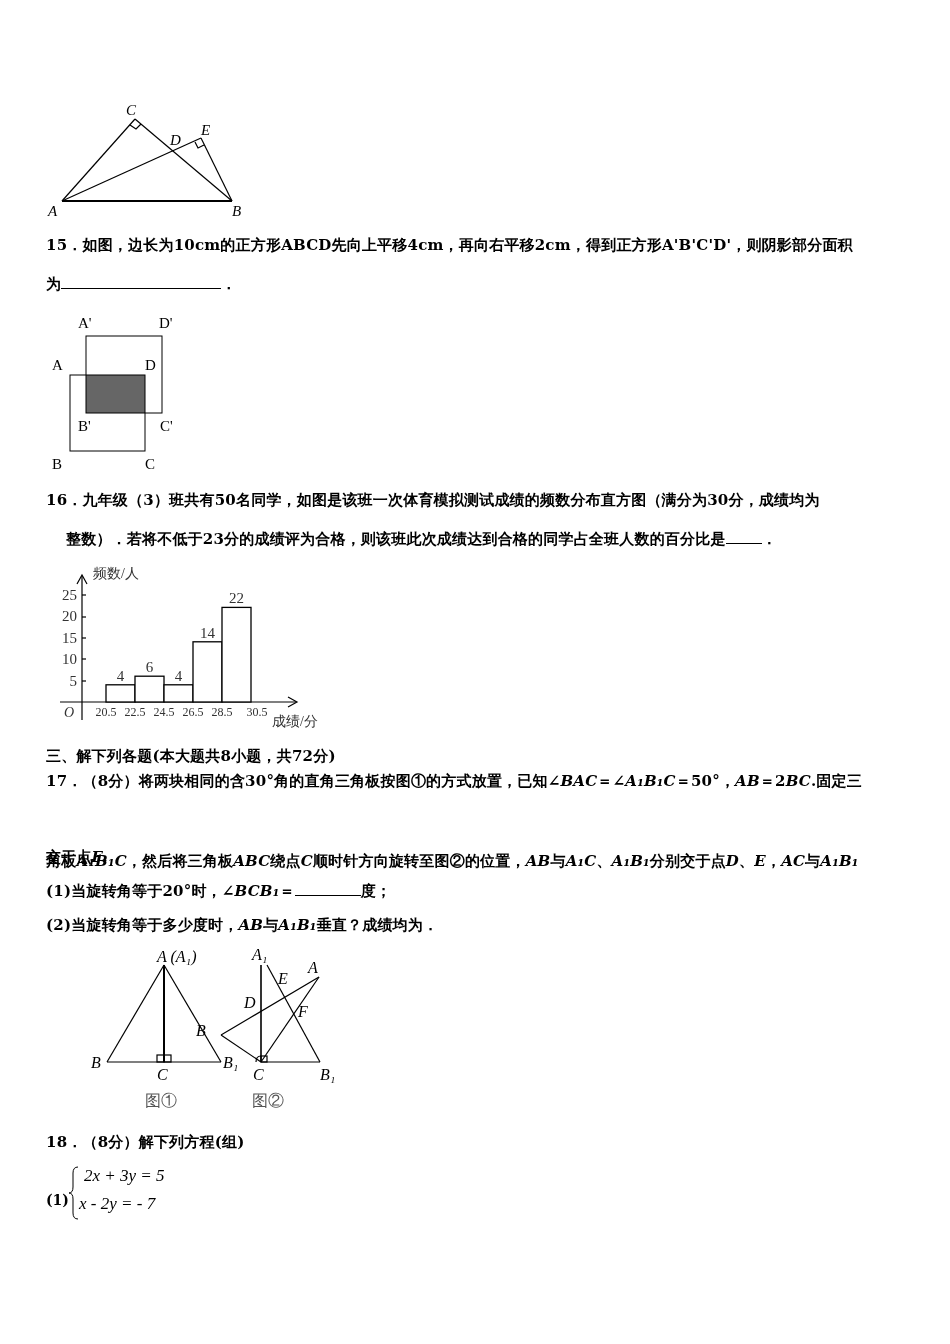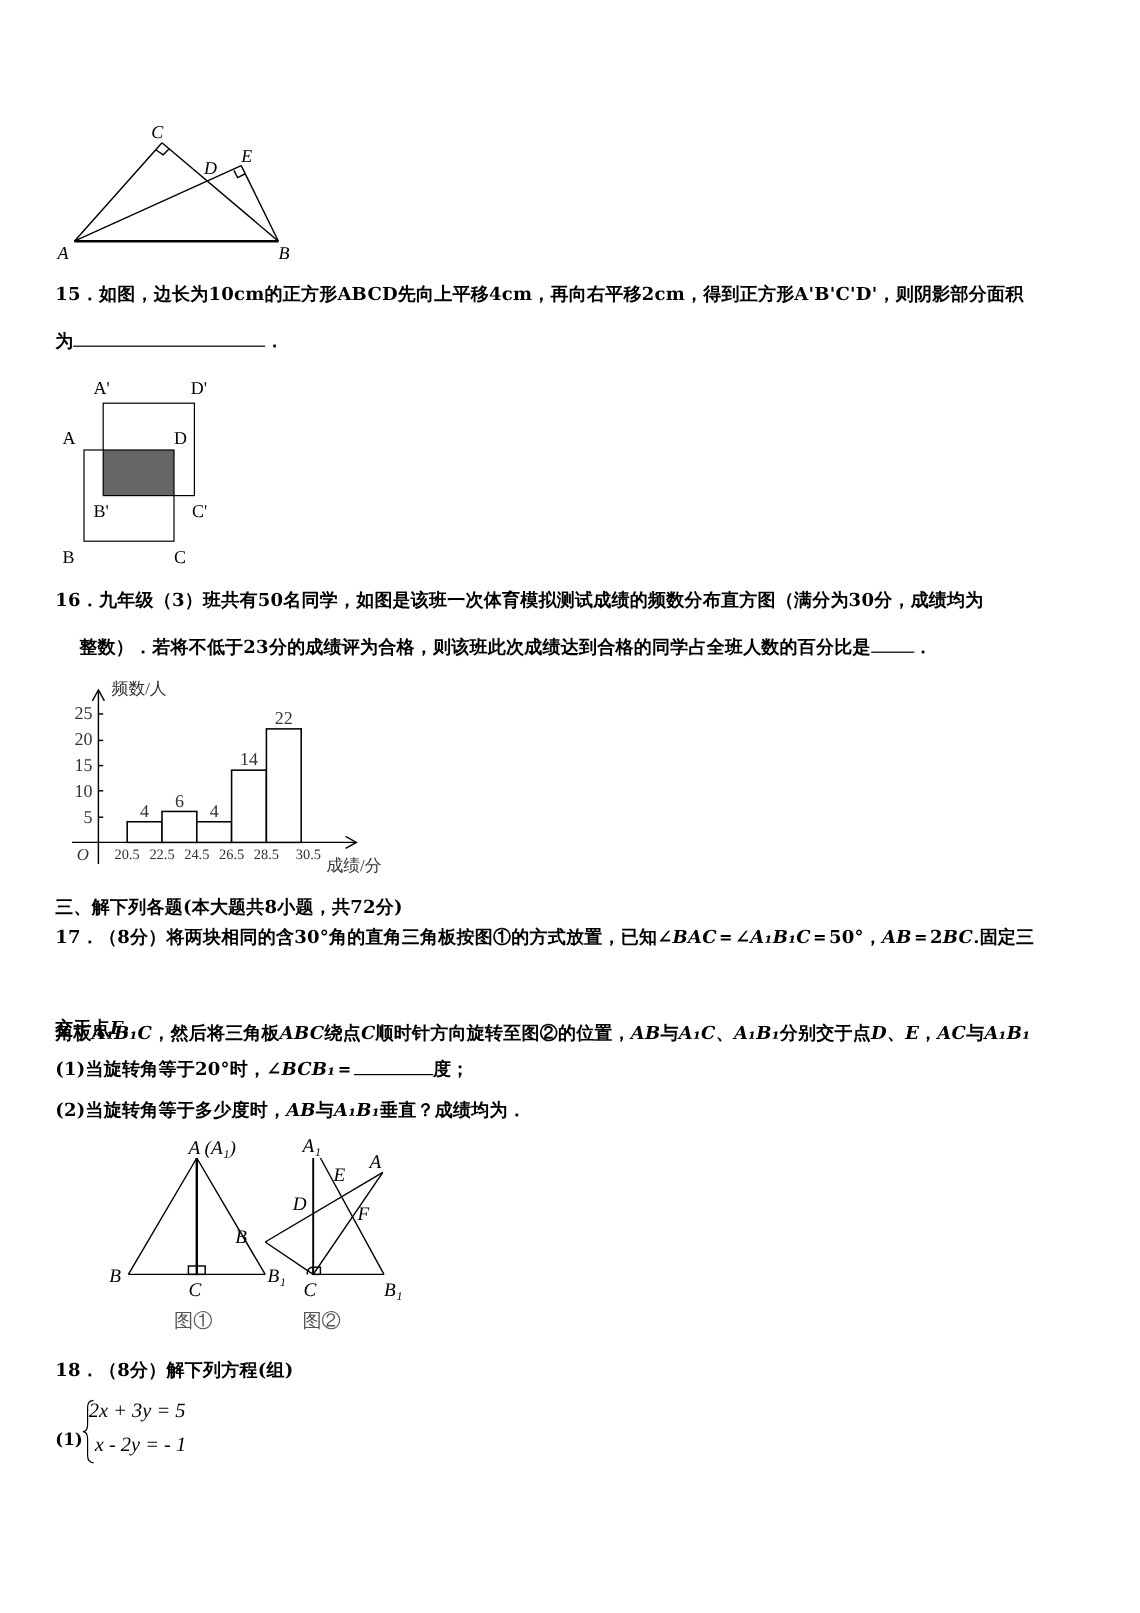--- a/index.html
+++ b/index.html
@@ -177,15 +177,15 @@
     <text x="62" y="166" font-size="16" fill="#555">图②</text>
   </svg>
 </div>
 
 <div class="line" style="top:1133px;">18．（8分）解下列方程(组)</div>
 <div class="abs" style="left:46px; top:1163px; width:200px; height:60px;">
   <span class="abs" style="left:0; top:29px; font-size:14px; font-weight:bold;">(1)</span>
   <svg class="abs" style="left:22px; top:2px;" width="12" height="56" viewBox="0 0 12 56">
     <path d="M10,2 Q5,2 5,8 L5,22 Q5,28 1,28 Q5,28 5,34 L5,48 Q5,54 10,54" stroke="#000" stroke-width="1" fill="none"></path>
   </svg>
-  <span class="abs eq it" style="left:28px; top:3px;">2x + 3y = 5</span>
-  <span class="abs eq it" style="left:33px; top:31px;">x - 2y = - 1</span>
+  <span class="abs eq it" style="left:38px; top:3px;">2x + 3y = 5</span>
+  <span class="abs eq it" style="left:33px; top:31px;">x - 2y = - 7</span>
 </div>
 
 </body></html>

